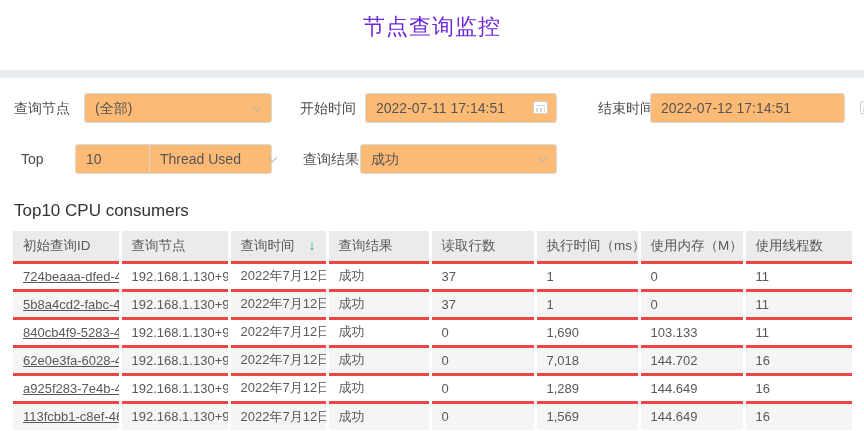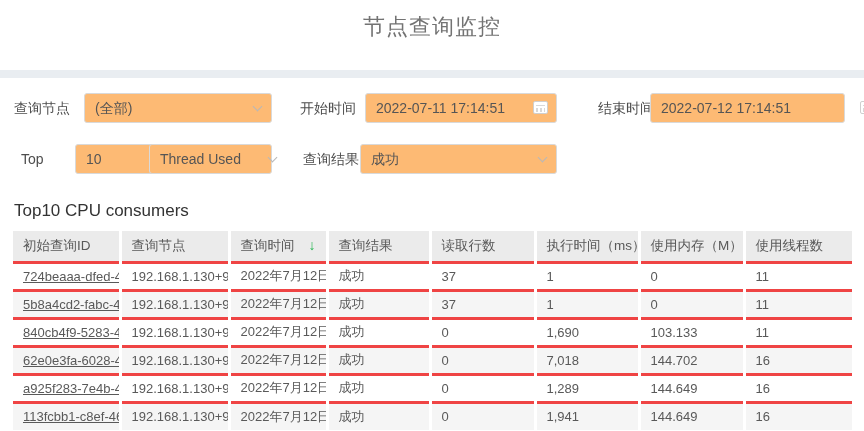--- a/index.html
+++ b/index.html
@@ -6,21 +6,21 @@
   html, body { width: 864px; height: 431px; }
   body {
     position: relative;
     font-family: "Liberation Sans", "DejaVu Sans", sans-serif;
     background: #ffffff;
     color: #595959;
     overflow: hidden;
   }
   .page-title {
     position: absolute; top: 12px; left: 0; width: 864px;
-    text-align: center; font-size: 22px; color: #737373; letter-spacing: 1px;
+    text-align: center; font-size: 22px; color: #6d28d9; letter-spacing: 1px;
   }
   .divider-bar {
     position: absolute; top: 70px; left: 0; width: 864px; height: 8px;
     background: #e9edf1;
   }
   .filter-row { position: absolute; left: 0; width: 864px; height: 30px; }
   .filter-row.row1 { top: 93px; }
   .filter-row.row2 { top: 144px; }
   .f-label {
     position: absolute; top: 0; height: 30px; line-height: 30px;
@@ -195,18 +195,18 @@
         <td>1,289</td>
         <td>144.649</td>
         <td>16</td>
       </tr>
       <tr class="alt">
         <td><a href="#">113fcbb1-c8ef-46</a></td>
         <td>192.168.1.130+96</td>
         <td>2022年7月12日 1</td>
         <td>成功</td>
         <td>0</td>
-        <td>1,941</td>
+        <td>1,569</td>
         <td>144.649</td>
         <td>16</td>
       </tr>
     </tbody>
 </table>
 
 </body></html>

